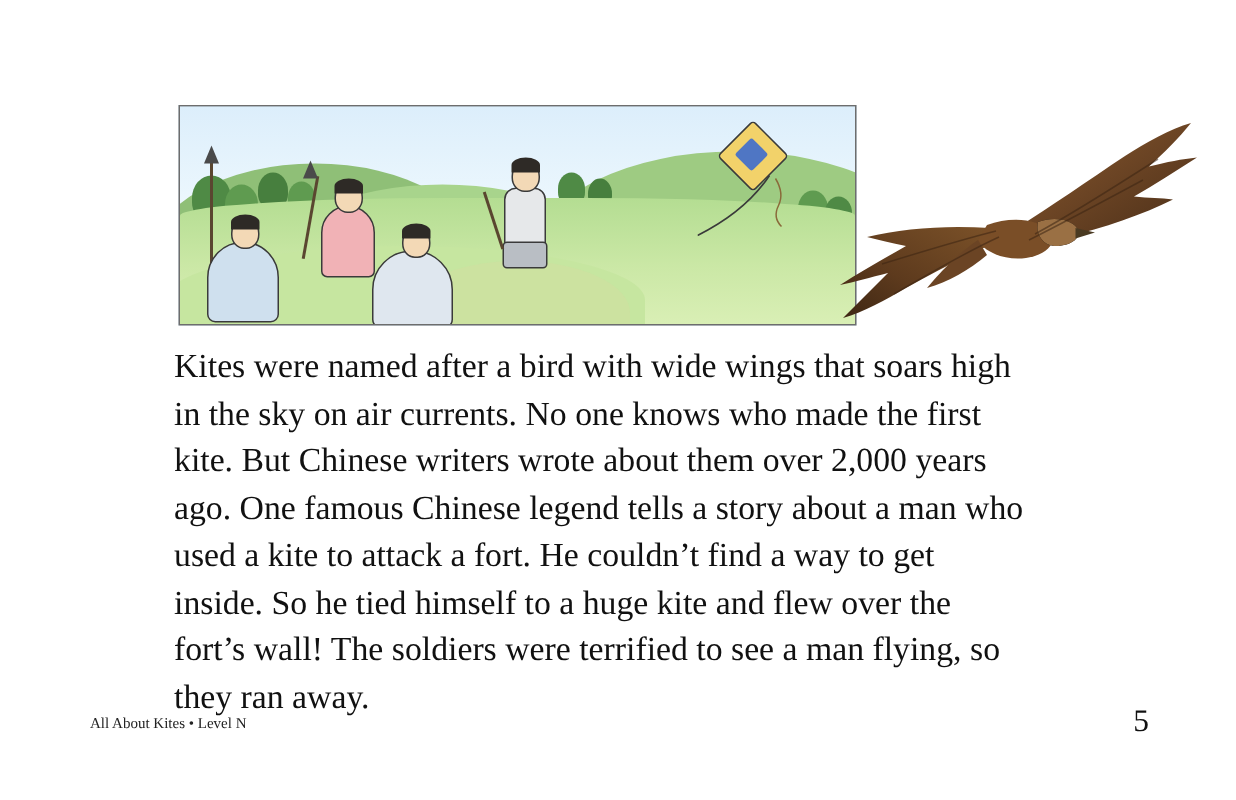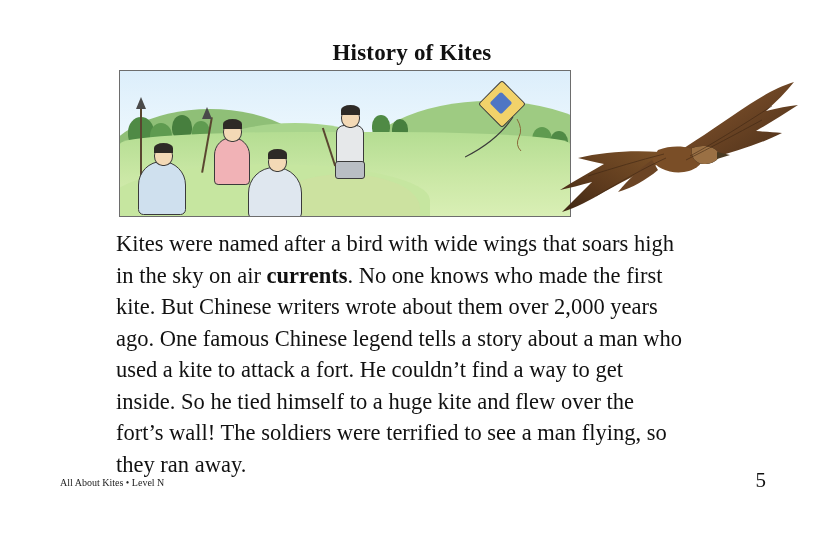--- a/index.html
+++ b/index.html
@@ -205,21 +205,21 @@
     position: absolute;
     left: 116px;
     top: 228px;
     width: 570px;
     font-family: "Liberation Serif", serif;
     font-size: 22.5px;
     line-height: 31.5px;
     color: #111111;
     text-align: left;
   }
-  .body-text b { font-weight: bold; }
+  .body-text b { font-weight: normal; }
 
   
   .footer-left {
     position: absolute;
     left: 60px;
     top: 477px;
     font-family: "Liberation Serif", serif;
     font-size: 10px;
     color: #222222;
   }
@@ -230,21 +230,20 @@
     font-family: "Liberation Serif", serif;
     font-size: 21px;
     color: #111111;
   }
 </style>
 </head>
 <body>
 
 <div class="page">
 
-  <div class="title">History of Kites</div>
 
   <div class="illustration">
     <div class="sky"></div>
     <div class="hill-far-r"></div>
     <div class="hill-far-l"></div>
     <div class="hill-mid"></div>
 
     <div class="tree" style="left:8px; top:46px;"></div>
     <div class="tree t2" style="left:30px; top:52px; width:22px; height:26px;"></div>
     <div class="tree t3" style="left:52px; top:44px; width:20px; height:24px;"></div>

